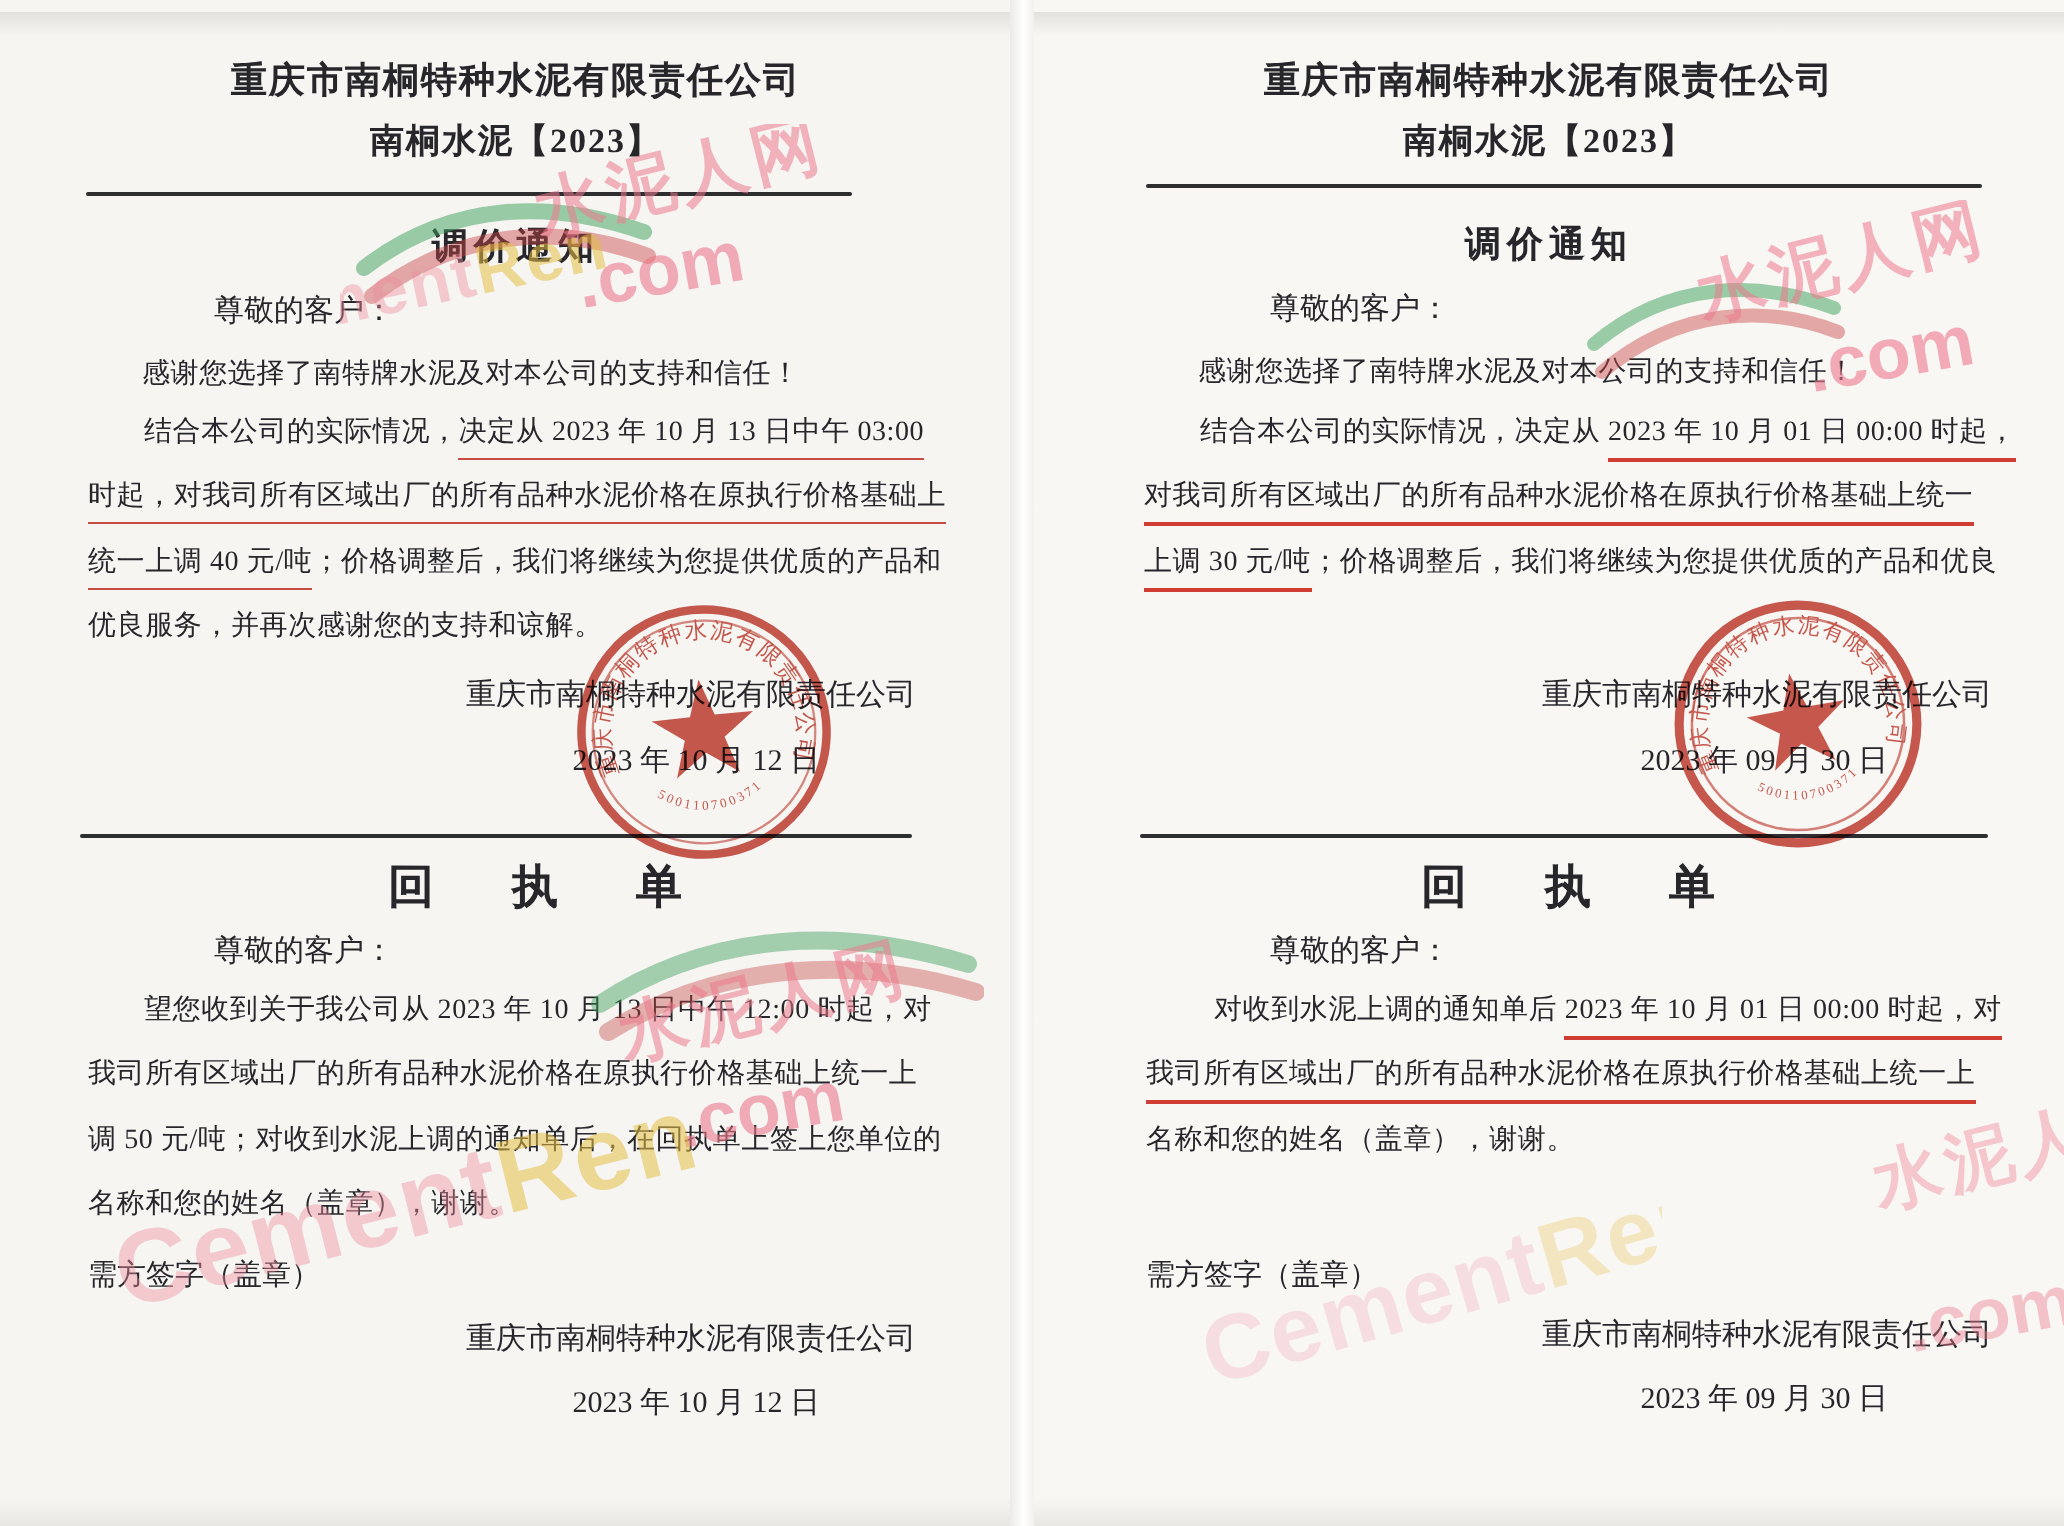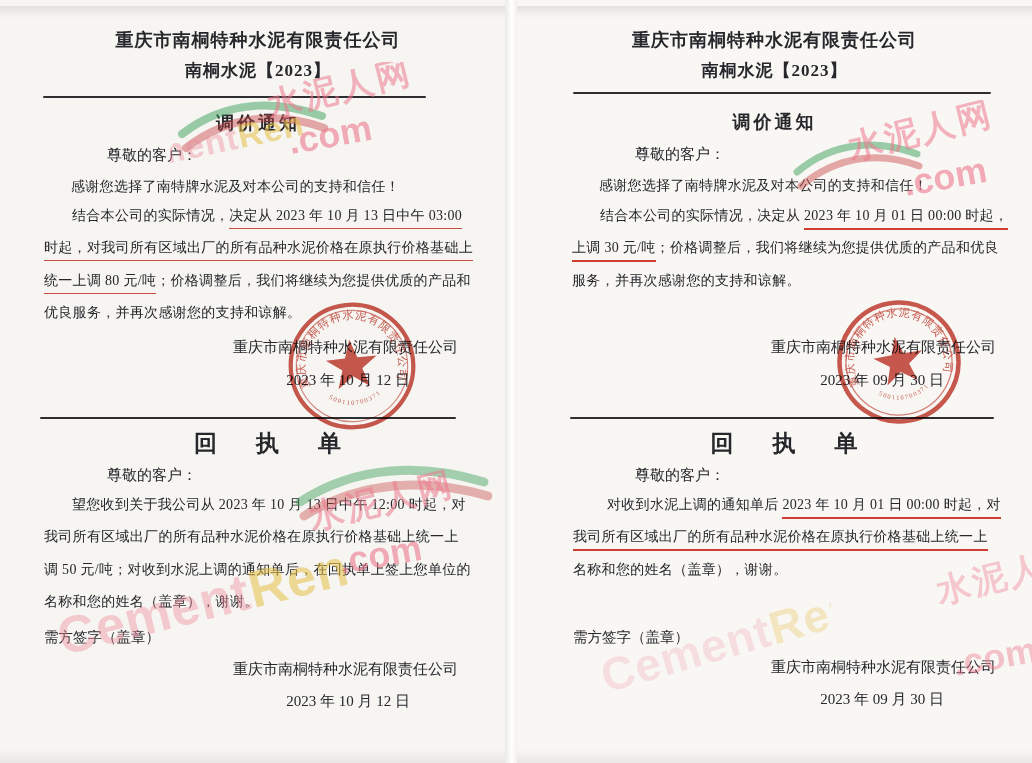--- a/index.html
+++ b/index.html
@@ -108,21 +108,21 @@
     <div class="center company">重庆市南桐特种水泥有限责任公司</div>
     <div class="center docnum">南桐水泥【2023】</div>
     <div class="rule rule1"></div>
     <div class="center ntitle">调价通知</div>
     <div class="sal sal1">尊敬的客户：</div>
     <div class="bline thanks">感谢您选择了南特牌水泥及对本公司的支持和信任！</div>
 
     <div class="para para-notice">
       <div class="bline ind"><span>结合本公司的实际情况，</span><span class="ul">决定从 2023 年 10 月 13 日中午 03:00</span><span></span></div>
       <div class="bline"><span></span><span class="ul">时起，对我司所有区域出厂的所有品种水泥价格在原执行价格基础上</span><span></span></div>
-      <div class="bline"><span></span><span class="ul">统一上调 80 元/吨</span><span>；价格调整后，我们将继续为您提供优质的产品和</span></div>
+      <div class="bline"><span></span><span class="ul">统一上调 40 元/吨</span><span>；价格调整后，我们将继续为您提供优质的产品和</span></div>
       <div class="bline"><span>优良服务，并再次感谢您的支持和谅解。</span><span class="ul"></span><span></span></div>
     </div>
 
     <div class="sig sig-co1">重庆市南桐特种水泥有限责任公司</div>
     <div class="sig sig-dt1">2023 年 10 月 12 日</div>
 
     <div class="rule rule2"></div>
     <div class="center rtitle">回　执　单</div>
     <div class="sal sal2">尊敬的客户：</div>
 
@@ -176,22 +176,22 @@
 
     <div class="center company">重庆市南桐特种水泥有限责任公司</div>
     <div class="center docnum">南桐水泥【2023】</div>
     <div class="rule rule1"></div>
     <div class="center ntitle">调价通知</div>
     <div class="sal sal1">尊敬的客户：</div>
     <div class="bline thanks">感谢您选择了南特牌水泥及对本公司的支持和信任！</div>
 
     <div class="para para-notice">
       <div class="bline ind"><span>结合本公司的实际情况，决定从 </span><span class="ul">2023 年 10 月 01 日 00:00 时起，</span><span></span></div>
+      <div class="bline"><span></span><span class="ul">对我司所有区域出厂的所有品种水泥价格在原执行价格基础上统一</span><span></span></div>
       <div class="bline"><span></span><span class="ul">上调 30 元/吨</span><span>；价格调整后，我们将继续为您提供优质的产品和优良</span></div>
-      <div class="bline"><span>服务，并再次感谢您的支持和谅解。</span><span class="ul"></span><span></span></div>
     </div>
 
     <div class="sig sig-co1">重庆市南桐特种水泥有限责任公司</div>
     <div class="sig sig-dt1">2023 年 09 月 30 日</div>
 
     <div class="rule rule2"></div>
     <div class="center rtitle">回　执　单</div>
     <div class="sal sal2">尊敬的客户：</div>
 
     <div class="para para-receipt">

